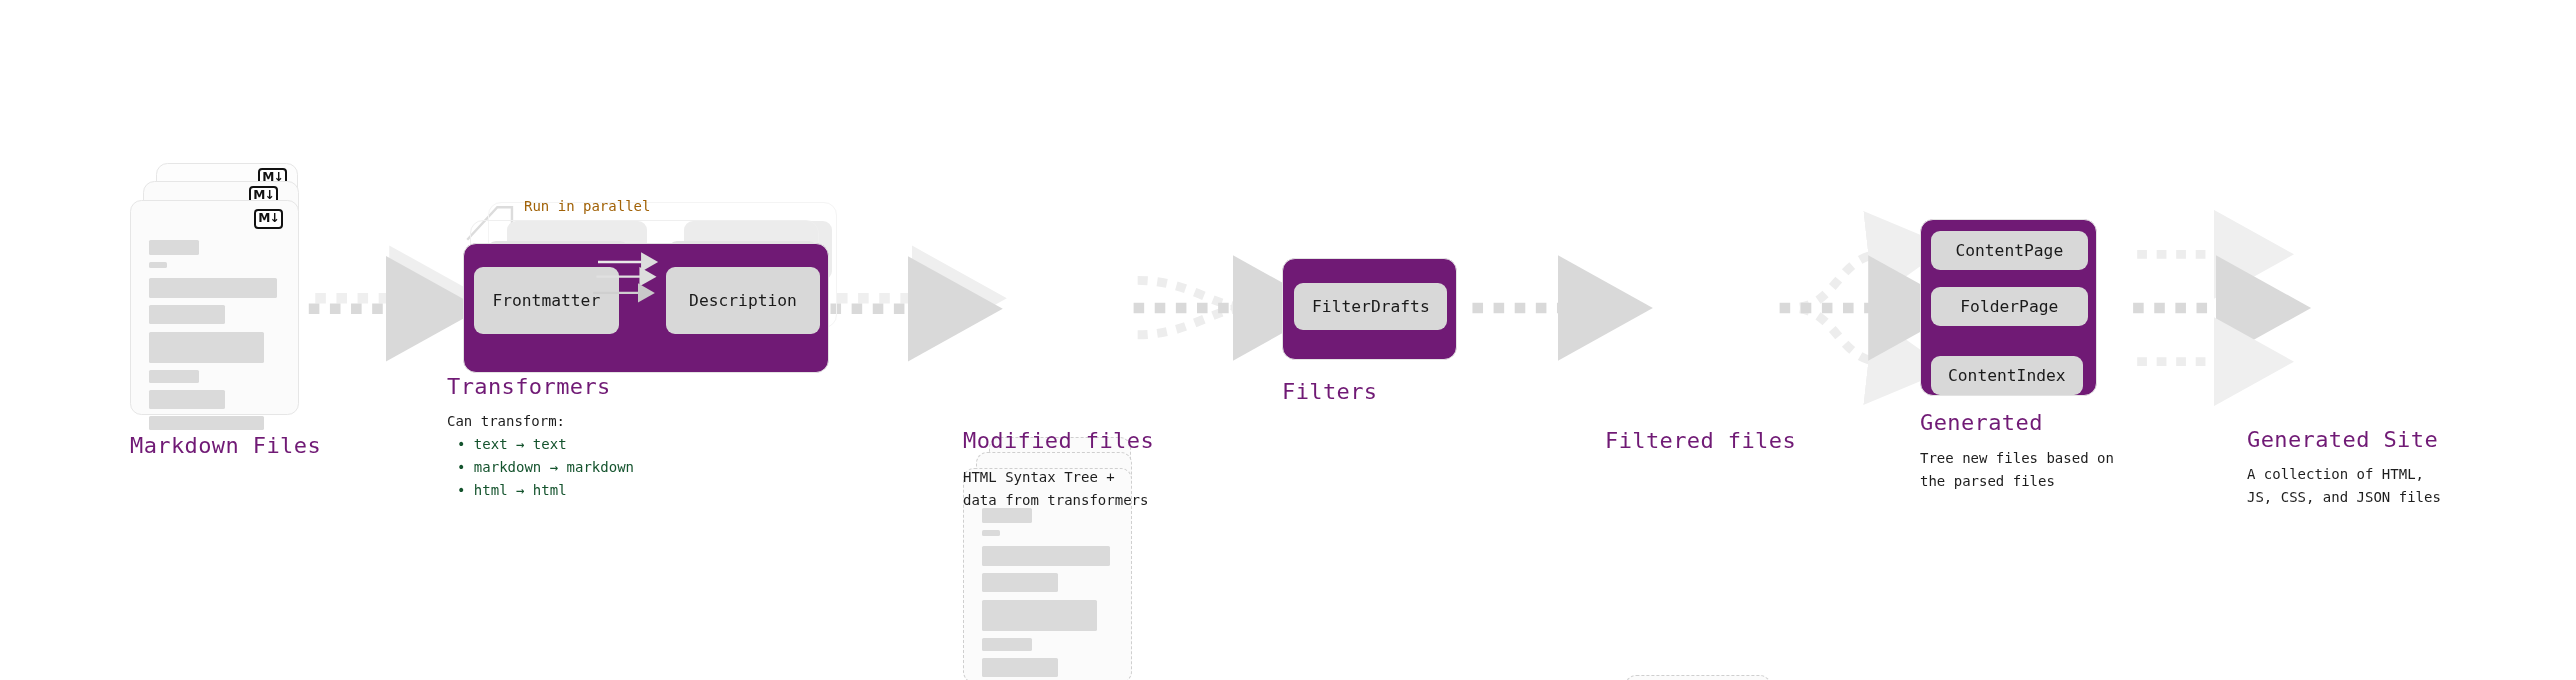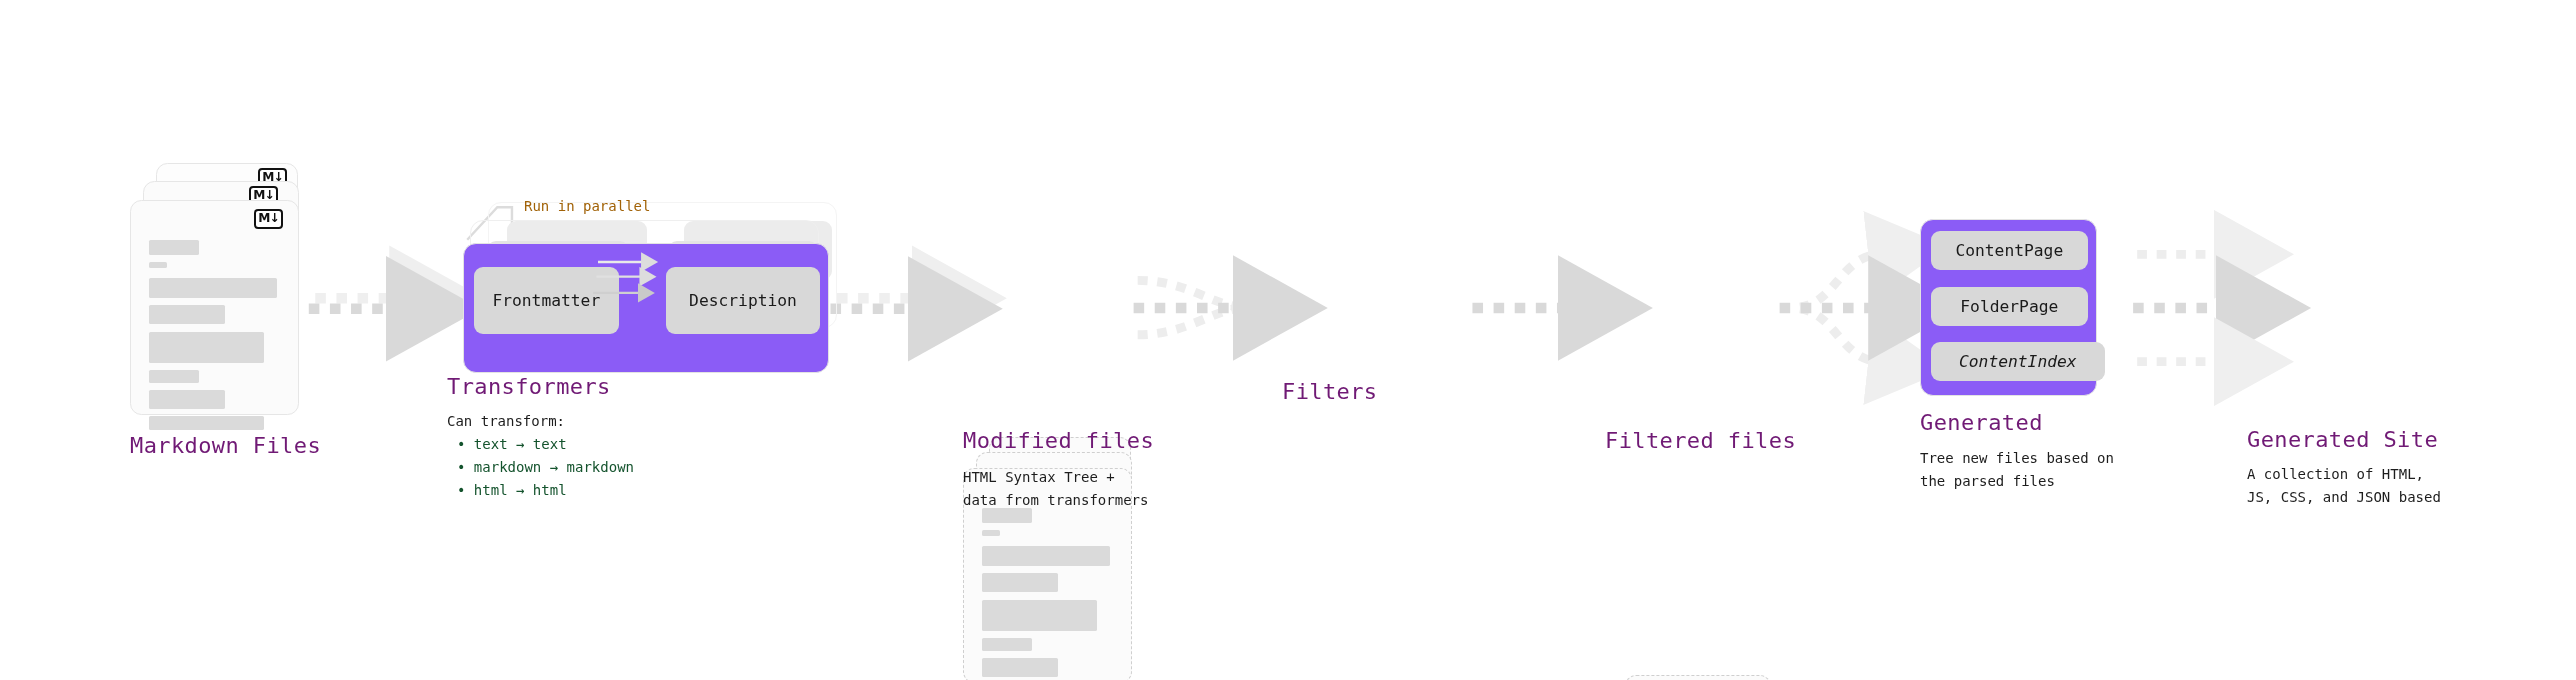--- a/index.html
+++ b/index.html
@@ -57,21 +57,21 @@
     text-align: center;
     letter-spacing: -0.8px;
     font-family: "DejaVu Sans", "Liberation Sans", sans-serif;
   }
 
   
   .group-box {
     position: absolute;
     border: 1.6px solid #e3e3e3;
     border-radius: 13px;
-    background: #8b5cf6;
+    background: #701a75;
   }
   .group-box.ghost1 { border-color: #efefef; background: transparent; }
   .group-box.ghost2 { border-color: #f4f4f4; background: transparent; }
 
   .pill {
     position: absolute;
     background: #d8d8d8;
     border-radius: 9px;
     color: #1a1a1a;
     font-size: 16.3px;
@@ -254,37 +254,42 @@
         <div class="doc-bar" style="width:50px; height:13px;"></div>
         <div class="doc-bar" style="width:76px; height:18.7px;"></div>
 
       </div>
     </div>
   </div>
   <div class="cap-title" style="left:963px; top:428px;">Modified files</div>
   <div class="cap-sub" style="left:963px; top:466px;">HTML Syntax Tree +
 data from transformers</div>
 
+  <div class="stage-block" style="left:1282px; top:258px; width:179px; height:102px;">
+    <div class="group-box" style="left:0px; top:0px; width:175px; height:102px;">
+      <div class="pill" style="left:11.4px; top:24.4px; width:153px; height:47px;">FilterDrafts</div>
+    </div>
+  </div>
   <div class="cap-title" style="left:1282px; top:379px;">Filters</div>
 
   <div class="stage-block doc-stack" style="left:1605px; top:187px; width:195px; height:236px;">
     <div class="doc-card dashed" style="left:19.5px; top:0px; width:146px; height:37px;"></div>
 
   </div>
   <div class="cap-title" style="left:1605px; top:428px;">Filtered files</div>
 
   <div class="stage-block" style="left:1920px; top:219px; width:187px; height:177px;">
     <div class="group-box" style="left:0px; top:0px; width:177px; height:177px;">
       <div class="pill" style="left:9.8px; top:11.4px; width:157px; height:39px;">ContentPage</div>
       <div class="pill" style="left:9.8px; top:67px; width:157px; height:39px;">FolderPage</div>
-      <div class="pill" style="left:9.8px; top:122px; width:174px; height:39px;font-style:italic;">ContentIndex</div>
+      <div class="pill" style="left:9.8px; top:136px; width:152px; height:39px;">ContentIndex</div>
     </div>
   </div>
   <div class="cap-title" style="left:1920px; top:410px;">Generated</div>
   <div class="cap-sub" style="left:1920px; top:447px;">Tree new files based on
 the parsed files</div>
 
   <div class="cap-title" style="left:2247px; top:427px;">Generated Site</div>
   <div class="cap-sub" style="left:2247px; top:463px;">A collection of HTML,
-JS, CSS, and JSON based</div>
+JS, CSS, and JSON files</div>
 
 </div>
 
 
 </body></html>

